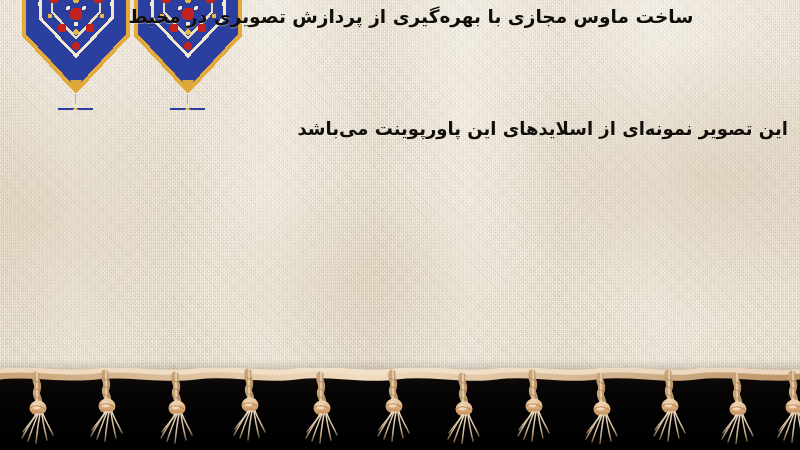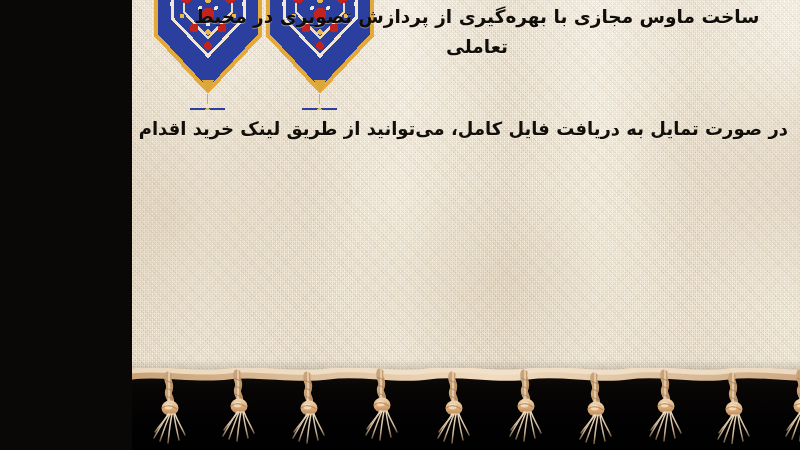--- a/index.html
+++ b/index.html
@@ -3,21 +3,21 @@
 <meta charset="utf-8">
 <style>
   html,body{margin:0;padding:0;}
   body{
     width:800px;height:450px;overflow:hidden;
     font-family:"DejaVu Sans","Liberation Sans",sans-serif;
     background:#0a0806;
   }
 
   #slide{
-    position:relative;width:668px;height:450px;overflow:hidden;
+    position:relative;width:800px;height:450px;overflow:hidden;
   }
 
   
   .canvas-bg{
     position:absolute;left:0;top:0;width:800px;height:390px;
     background:
       
       linear-gradient(90deg,
         rgba(214,196,168,.55) 0%,
         rgba(233,221,198,.25) 9%,
@@ -249,25 +249,24 @@
         <circle cx="52" cy="182" r="2.6" fill="#c4221f"></circle>
         <circle cx="63" cy="182" r="2.6" fill="#c4221f"></circle>
         <circle cx="57.5" cy="187" r="2.4" fill="#e9b845"></circle>
         <circle cx="57.5" cy="201" r="3.2" fill="#c4221f"></circle>
       </g>
     </svg>
   </div>
 
   <div class="title">
     <div>ساخت ماوس مجازی با بهره‌گیری از پردازش تصویری در محیط</div>
-    <div>تعاملی</div>
   </div>
 
   <div class="body-block">
-    <div class="body-line">در صورت تمایل به دریافت فایل کامل، می‌توانید از طریق لینک خرید اقدام فرمایید</div>
+    <div class="body-line">این تصویر نمونه‌ای از اسلایدهای این پاورپوینت می‌باشد</div>
   </div>
 
   <div class="carpet-shadow"></div>
   <div class="carpet"></div>
   <div class="edge-hilite"></div>
 
   <svg class="tassels" viewBox="0 0 800 76" width="800" height="76" preserveAspectRatio="none">
     <defs>
       <linearGradient id="cord" x1="0" y1="0" x2="1" y2="0">
         <stop offset="0%" stop-color="#c9a377"></stop>

